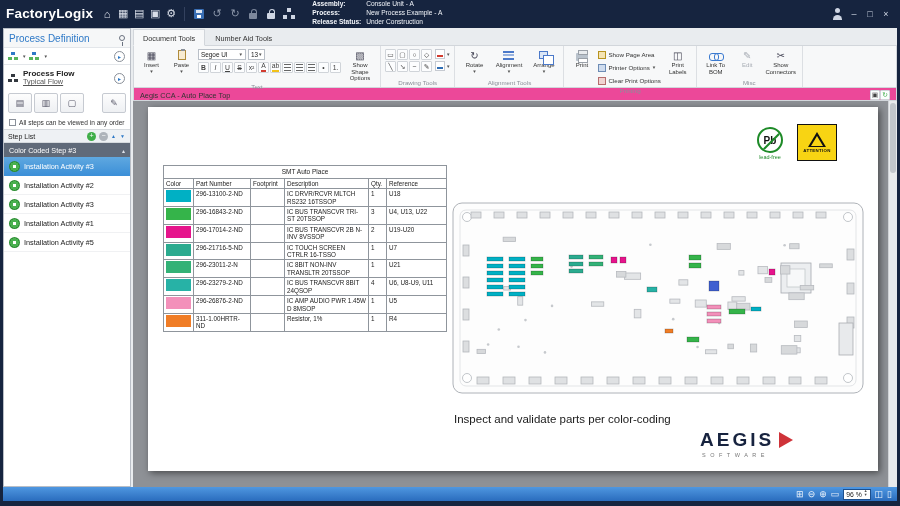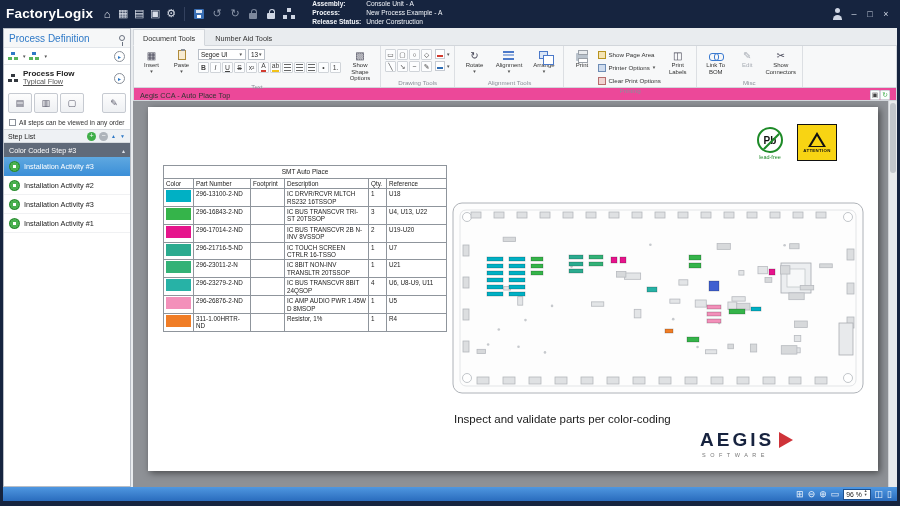--- a/index.html
+++ b/index.html
@@ -279,20 +279,24 @@
         <span class="step-icon"></span>
         <span>Installation Activity #2</span>
       </div>
       <div class="step">
         <span class="step-icon"></span>
         <span>Installation Activity #3</span>
       </div>
       <div class="step">
         <span class="step-icon"></span>
         <span>Installation Activity #1</span>
+      </div>
+      <div class="step">
+        <span class="step-icon"></span>
+        <span>Installation Activity #5</span>
       </div>
     </div>
 </div>
 
 <div class="tabs">
   <span class="tab active">Document Tools</span>
   <span class="tab">Number Aid Tools</span>
 </div>
 
 <div class="ribbon">

